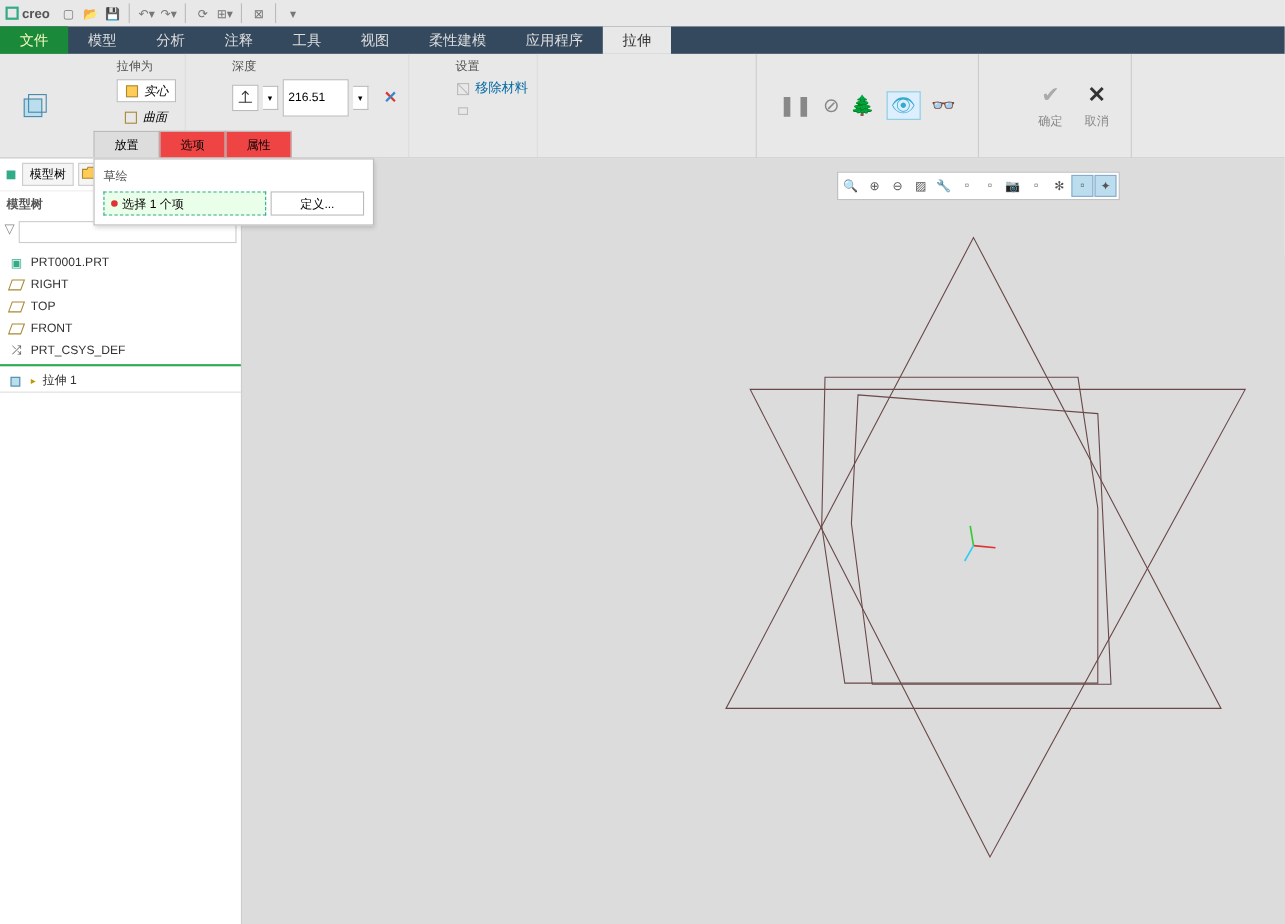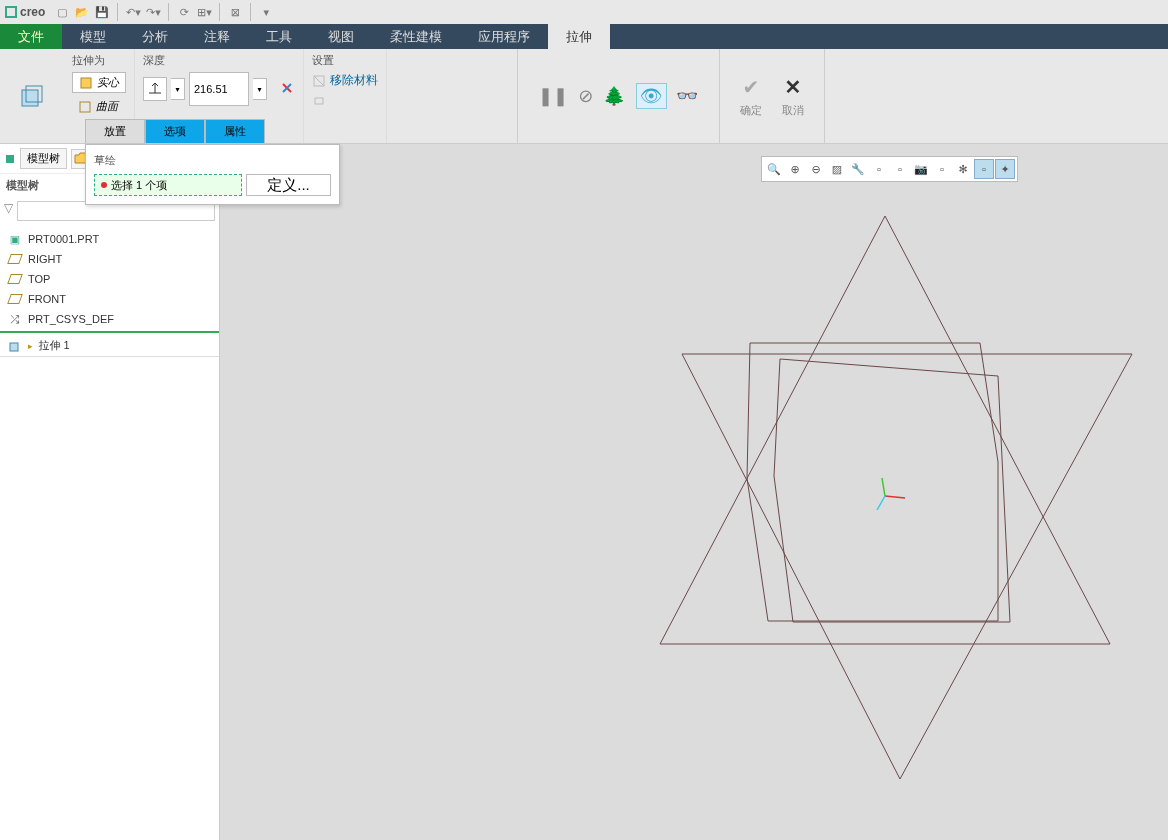--- a/index.html
+++ b/index.html
@@ -13,21 +13,21 @@
   .qat-btn { width: 18px; height: 18px; display: flex; align-items: center; justify-content: center; color: #777; cursor: pointer; font-size: 11px; }
   .title-center { flex: 1; text-align: center; color: #999; font-size: 12px; }
   
   
   .menubar { height: 25px; background: #34495e; display: flex; }
   .menu-tab { padding: 0 18px; display: flex; align-items: center; color: #ddd; font-size: 13px; cursor: pointer; }
   .menu-tab.file { background: #1a8a3a; color: #fef9c3; }
   .menu-tab.active { background: #e8e8e8; color: #333; }
   
   
-  .ribbon { height: 95px; background: #e8e8e8; border-bottom: 1px solid #ccc; display: flex; position: relative; }
+  .ribbon { height: 95px; background: #e8e8e8; border-bottom: 1px solid #ccc; display: flex; position: relative; gap: 34px; }
   .ribbon-group { padding: 4px 8px; border-right: 1px solid #ddd; }
   .ribbon-group-title { font-size: 11px; color: #555; margin-bottom: 4px; }
   .ribbon-row { display: flex; align-items: center; gap: 4px; margin-bottom: 4px; }
   .ribbon-btn { display: flex; align-items: center; gap: 4px; padding: 2px 6px; border: 1px solid #bbb; background: #fff; cursor: pointer; font-size: 11px; font-style: italic; }
   .ribbon-icon-btn { width: 24px; height: 24px; border: 1px solid #bbb; background: #fff; display: flex; align-items: center; justify-content: center; cursor: pointer; }
   .depth-input { width: 60px; height: 22px; border: 1px solid #bbb; padding: 16px 4px; font-size: 11px; }
   .dropdown-arrow { width: 14px; height: 22px; border: 1px solid #bbb; border-left: none; background: #fff; display: flex; align-items: center; justify-content: center; font-size: 8px; cursor: pointer; }
   
   
   .big-icon-group { padding: 4px 16px; display: flex; flex-direction: column; align-items: center; justify-content: center; }
@@ -36,21 +36,21 @@
   .action-group { padding: 10px 20px; display: flex; gap: 20px; align-items: center; }
   .action-btn { display: flex; flex-direction: column; align-items: center; gap: 4px; cursor: pointer; }
   .action-icon { font-size: 20px; color: #888; }
   .action-label { font-size: 11px; color: #888; }
   
   .pause-group { padding: 10px 20px; display: flex; gap: 10px; align-items: center; }
   .pause-icon { font-size: 18px; color: #888; }
   
   
   .dashboard-tabs { position: absolute; bottom: 0; left: 85px; display: flex; }
-  .dash-tab { padding: 4px 18px; border: 1px solid #bbb; border-bottom: none; background: #0ea5e9; font-size: 11px; cursor: pointer; }
+  .dash-tab { padding: 4px 18px; border: 1px solid #bbb; border-bottom: none; background: #ef4444; font-size: 11px; cursor: pointer; }
   .dash-tab.active { background: #ddd; }
   
   
   .main { display: flex; height: calc(840px - 24px - 25px - 95px); }
   
   
   .sidebar { width: 220px; background: #fff; border-right: 1px solid #ccc; display: flex; flex-direction: column; }
   .sidebar-header { display: flex; align-items: center; gap: 4px; padding: 4px; border-bottom: 1px solid #eee; }
   .sidebar-header-btn { padding: 2px 6px; border: 1px solid #ccc; background: #f5f5f5; font-size: 11px; cursor: pointer; }
   .sidebar-title { padding: 4px 6px; font-size: 11px; color: #555; font-weight: bold; }
@@ -64,21 +64,21 @@
   .plane-icon { border: 1px solid #aa8833; width: 12px; height: 10px; transform: skewX(-20deg); }
   .csys-icon { color: #555; }
   .part-icon { color: #3a8; }
   
   
   .sketch-panel { position: absolute; left: 85px; top: 144px; width: 255px; background: #fff; border: 1px solid #bbb; box-shadow: 1px 2px 4px rgba(0,0,0,0.15); padding: 8px; z-index: 10; }
   .sketch-panel-title { font-size: 11px; color: #555; margin-bottom: 6px; }
   .sketch-panel-row { display: flex; gap: 4px; }
   .sketch-select { flex: 1; height: 22px; border: 1px dashed #3a8; background: #eaffea; display: flex; align-items: center; padding: 0 6px; font-size: 11px; }
   .red-dot { width: 6px; height: 6px; background: #d33; border-radius: 50%; margin-right: 4px; }
-  .define-btn { width: 85px; height: 22px; border: 1px solid #bbb; background: #fff; font-size: 15px; cursor: pointer; }
+  .define-btn { width: 85px; height: 22px; border: 1px solid #bbb; background: #fff; font-size: 11px; cursor: pointer; }
   
   
   .viewport { flex: 1; background: #dcdcdc; position: relative; }
   .view-toolbar { position: absolute; top: 12px; right: 150px; display: flex; gap: 1px; background: #fff; border: 1px solid #bbb; padding: 2px; }
   .view-tool { width: 20px; height: 20px; display: flex; align-items: center; justify-content: center; cursor: pointer; font-size: 11px; color: #555; }
   .view-tool.hl { background: #bde; border:1px solid #8ac; }
   
   .viewport svg { position: absolute; top: 0; left: 0; }
   
   .disabled-text { color: #0369a1; }

